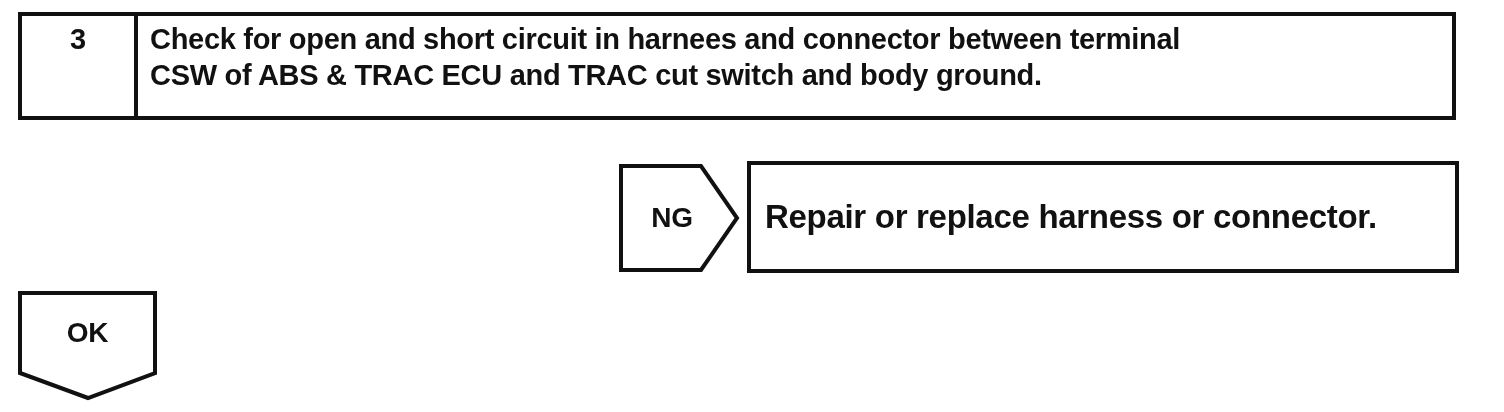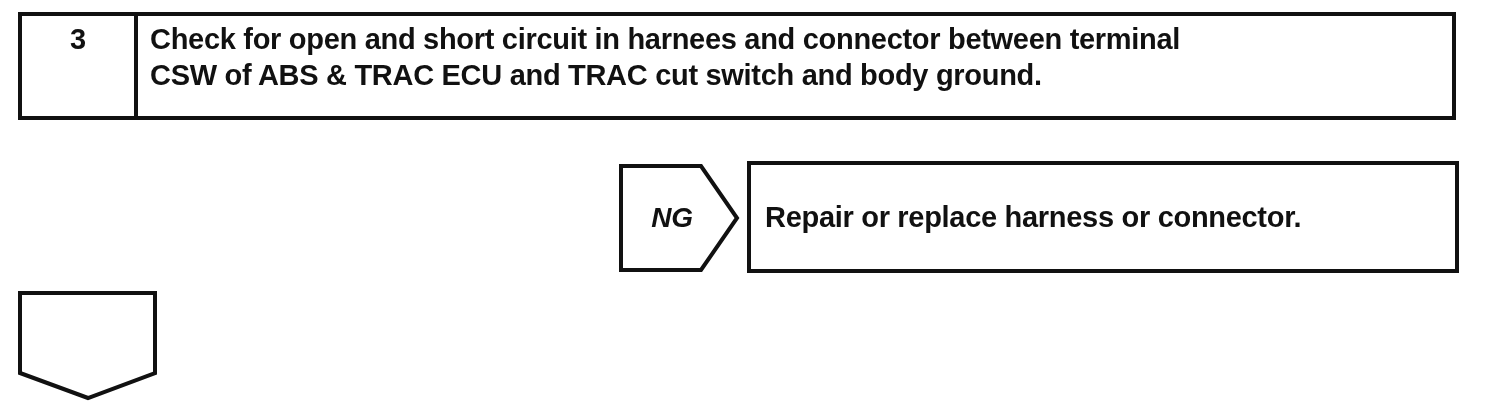--- a/index.html
+++ b/index.html
@@ -46,21 +46,20 @@
     padding: 5px 24px 0 12px;
     font-size: 29px;
     line-height: 36px;
     letter-spacing: -0.3px;
     white-space: pre-line;
   }
 
   
   .connector {
     position: absolute;
-    font-style: italic;
   }
 
   .connector svg {
     display: block;
     width: 100%;
     height: 100%;
   }
 
   .connector-label {
     position: absolute;
@@ -106,21 +105,21 @@
     position: absolute;
     left: 747px;
     top: 161px;
     width: 712px;
     height: 112px;
     border: 4px solid #111111;
     background: #ffffff;
     display: flex;
     align-items: center;
     padding-left: 14px;
-    font-size: 29px;
+    font-size: 33px;
     letter-spacing: -0.3px;
   }
 </style>
 </head>
 <body>
 
 <div class="canvas">
 
   <div class="step-box">
     <div class="step-number">3</div>
@@ -136,15 +135,16 @@
   </div>
 
   <div class="ng-result-box">
     <span>Repair or replace harness or connector.</span>
   </div>
 
   <div class="connector ok-connector">
     <svg viewBox="0 0 139 110" aria-hidden="true">
       <polygon points="2,2 137,2 137,82 70,107 2,82" fill="#ffffff" stroke="#111111" stroke-width="4" stroke-linejoin="miter"></polygon>
     </svg>
+    <div class="connector-label">OK</div>
   </div>
 
 </div>
 
 </body></html>

